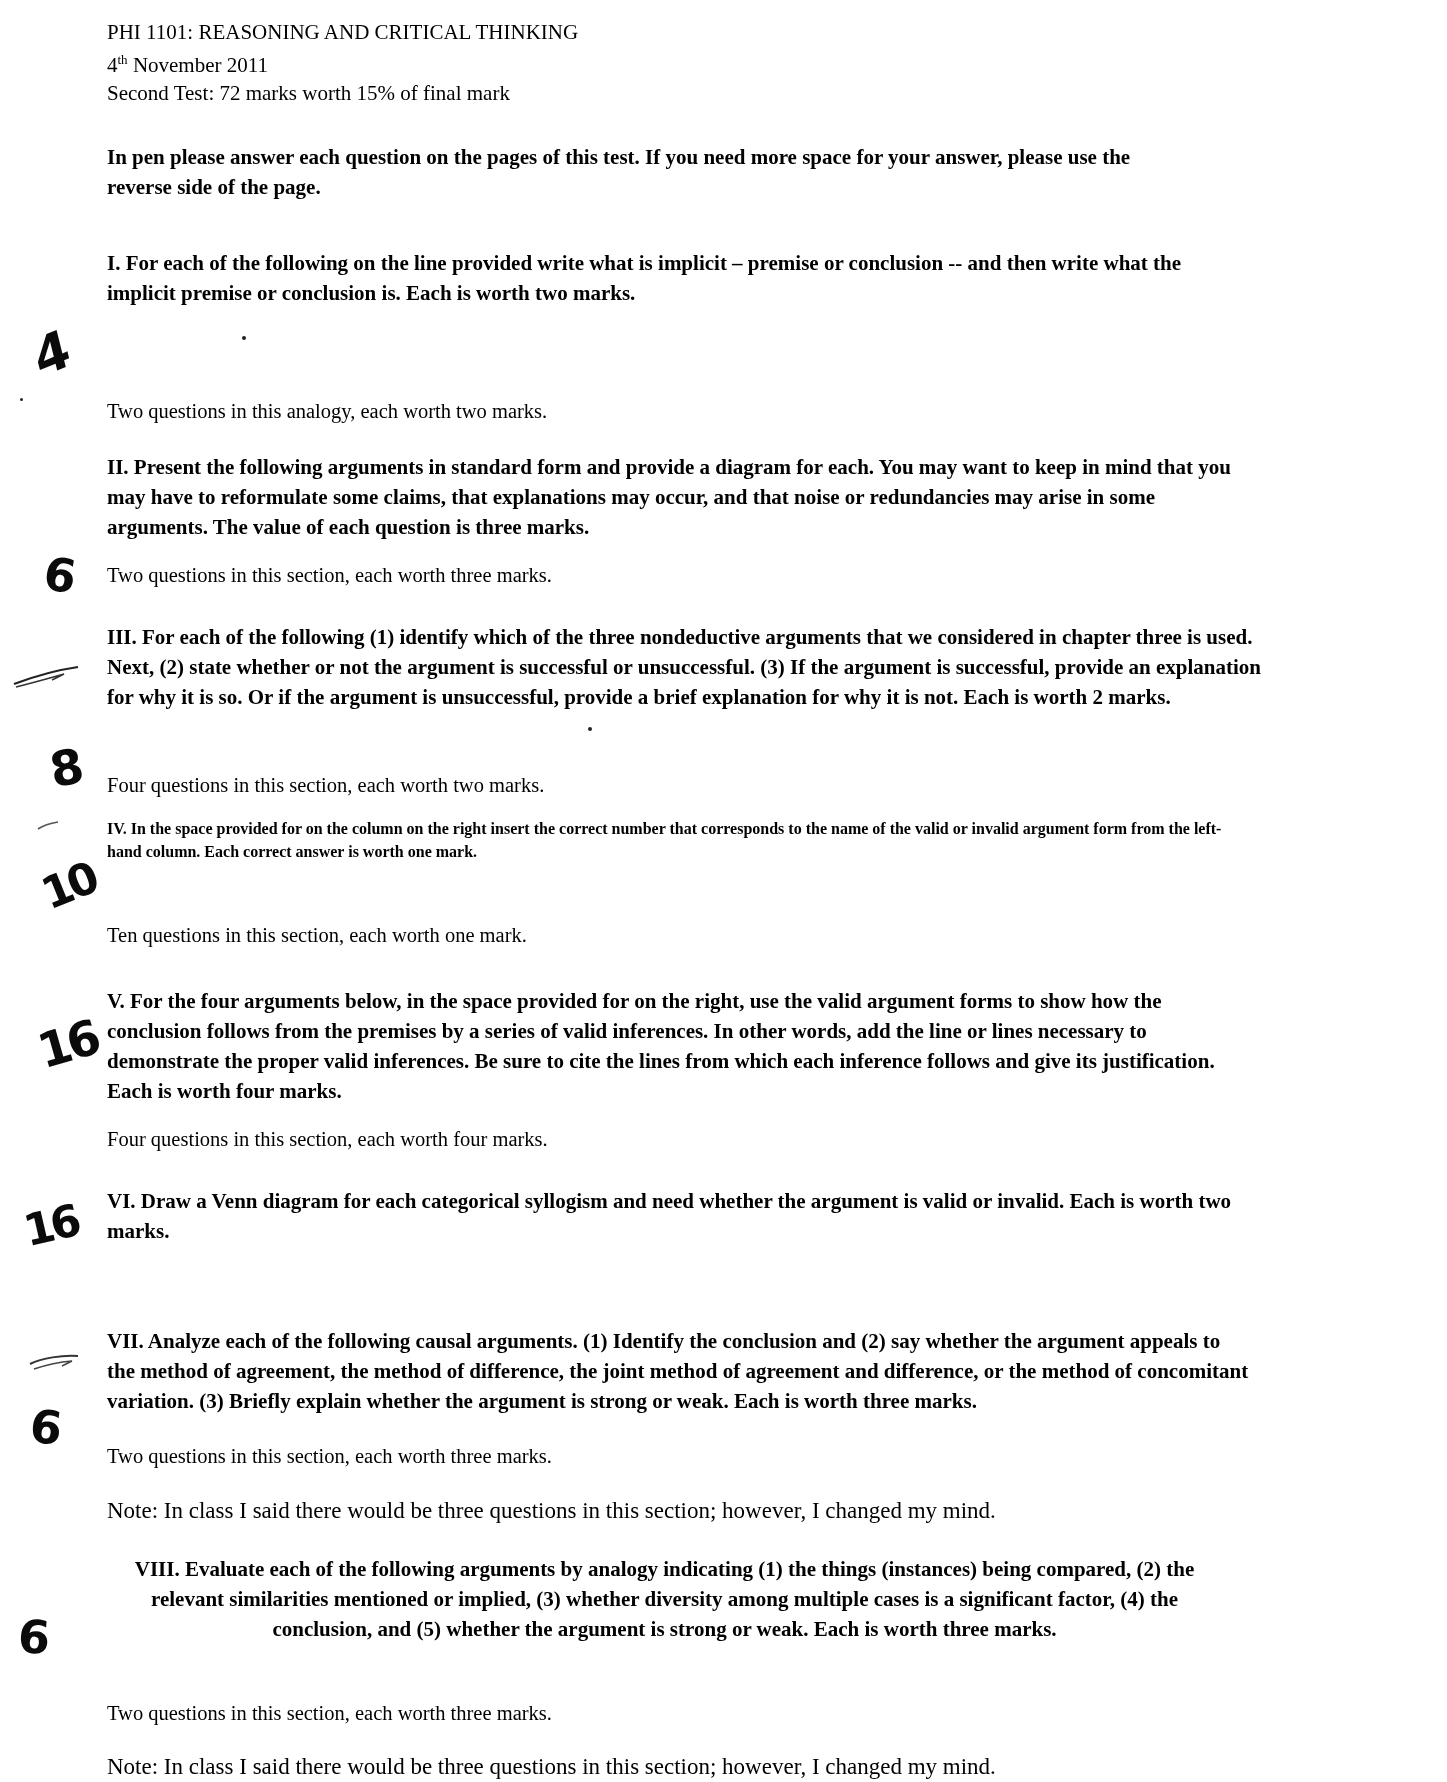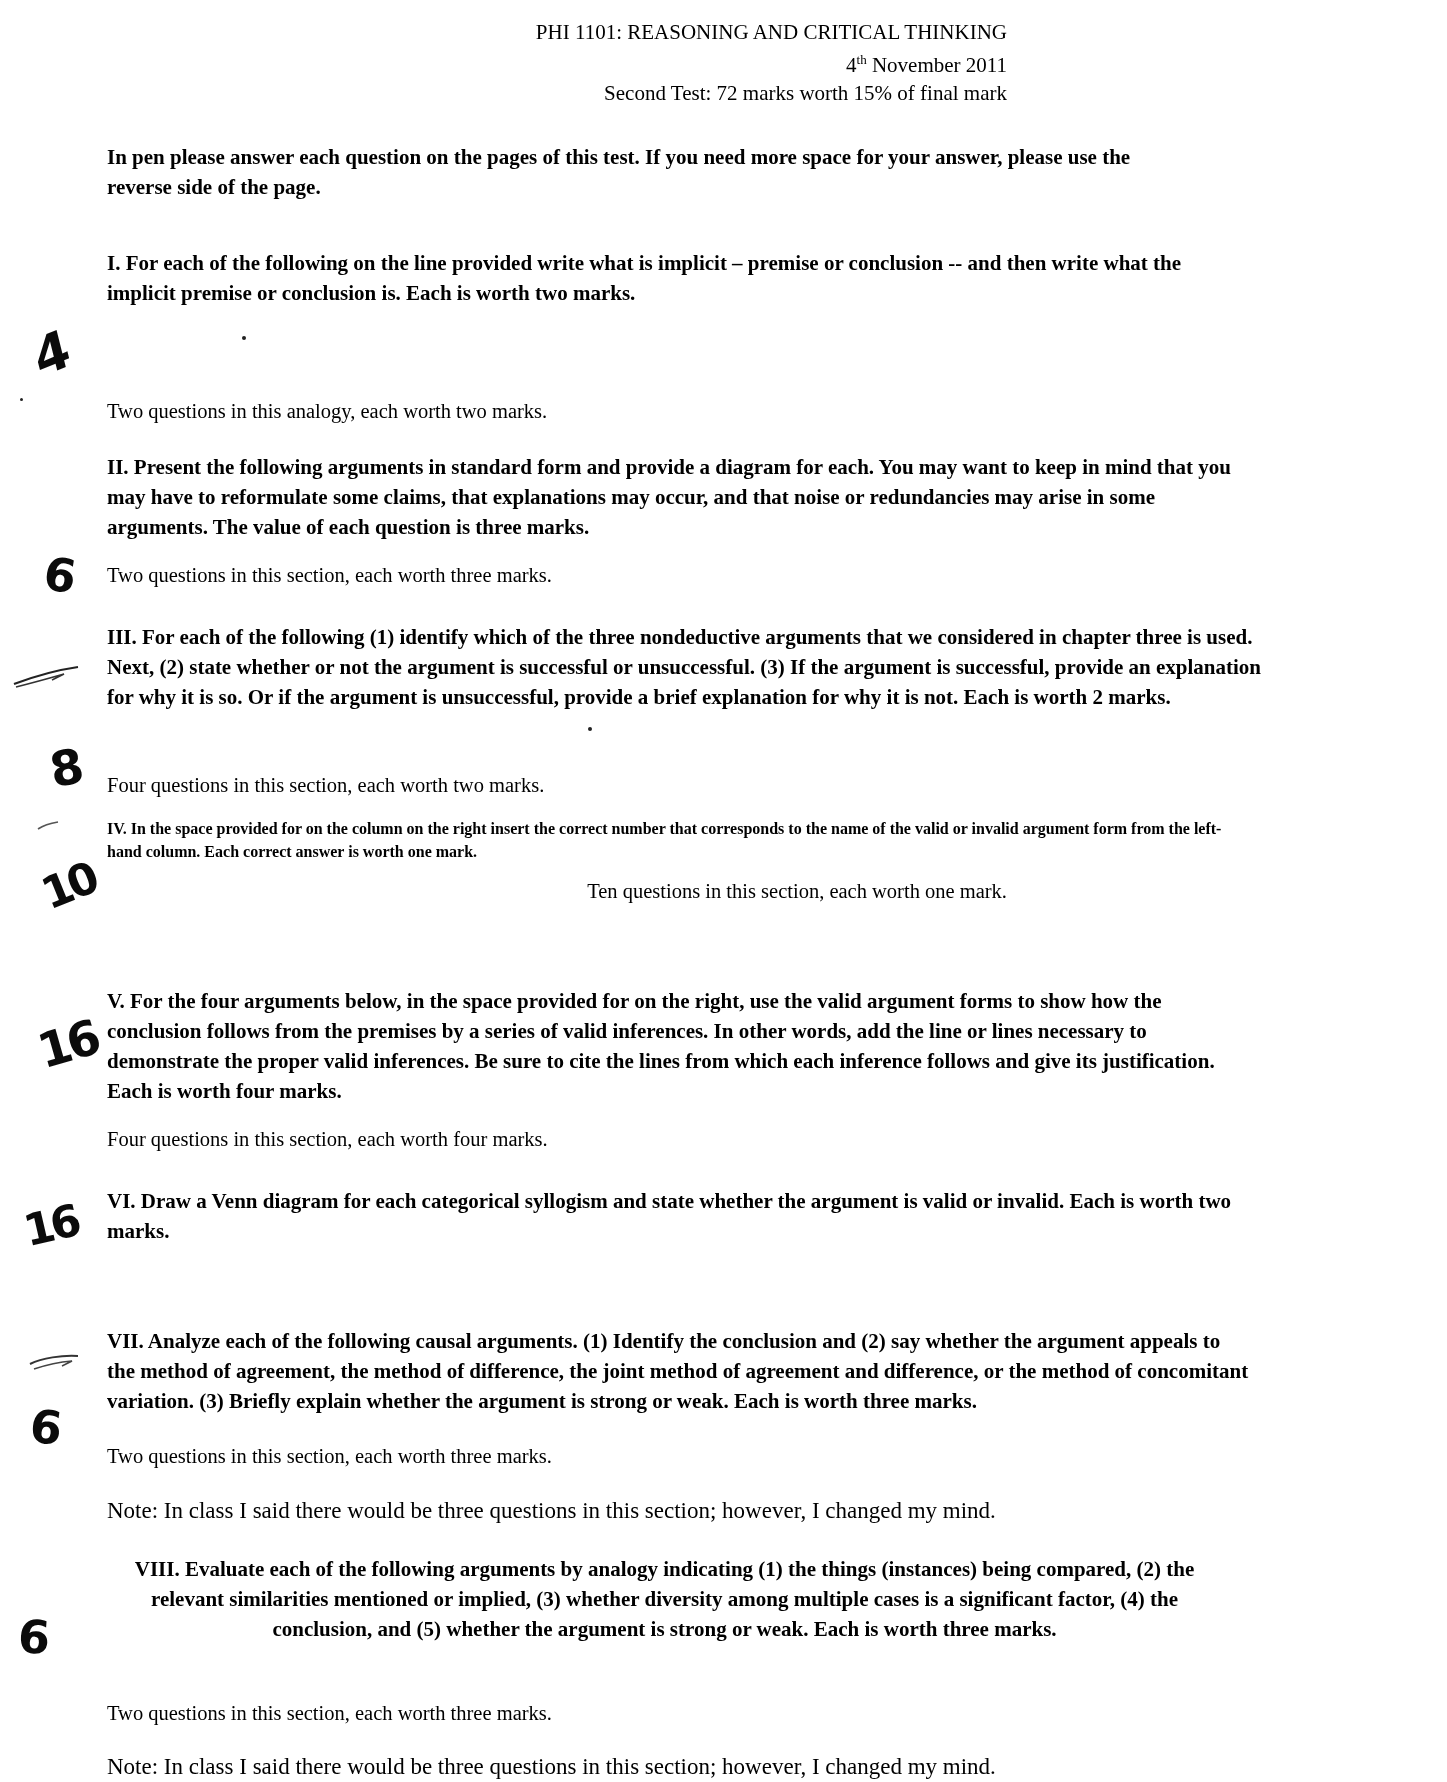--- a/index.html
+++ b/index.html
@@ -29,44 +29,44 @@
     letter-spacing:-4px;
   }
   .scribble{position:absolute;}
   .speck{position:absolute;width:4px;height:4px;border-radius:50%;background:#222;}
 </style>
 </head>
 <body>
 
 <div class="page">
 
-  <div class="blk" style="top:18px;width:900px;text-align:right;">
+  <div class="blk" style="top:18px;width:900px;">
     <div class="hdr-line">PHI 1101: REASONING AND CRITICAL THINKING</div>
     <div class="hdr-line"><span>4</span><sup>th</sup> <span>November 2011</span></div>
     <div class="hdr-line">Second Test: 72 marks worth 15% of final mark</div>
   </div>
 
   <div class="blk b" style="top:142px;width:1090px;">In pen please answer each question on the pages of this test. If you need more space for your answer, please use the reverse side of the page.</div>
 
   <div class="blk b" style="top:248px;width:1140px;">I. For each of the following on the line provided write what is implicit – premise or conclusion -- and then write what the implicit premise or conclusion is. Each is worth two marks.</div>
   <div class="blk info" style="top:396px;width:900px;">Two questions in this analogy, each worth two marks.</div>
 
   <div class="blk b" style="top:452px;width:1152px;">II. Present the following arguments in standard form and provide a diagram for each. You may want to keep in mind that you may have to reformulate some claims, that explanations may occur, and that noise or redundancies may arise in some arguments. The value of each question is three marks.</div>
   <div class="blk info" style="top:560px;width:900px;">Two questions in this section, each worth three marks.</div>
 
   <div class="blk b" style="top:622px;width:1155px;">III. For each of the following (1) identify which of the three nondeductive arguments that we considered in chapter three is used. Next, (2) state whether or not the argument is successful or unsuccessful. (3) If the argument is successful, provide an explanation for why it is so. Or if the argument is unsuccessful, provide a brief explanation for why it is not. Each is worth 2 marks.</div>
   <div class="blk info" style="top:770px;width:900px;">Four questions in this section, each worth two marks.</div>
 
   <div class="blk b small" style="top:817px;width:1140px;">IV. In the space provided for on the column on the right insert the correct number that corresponds to the name of the valid or invalid argument form from the left-hand column. Each correct answer is worth one mark.</div>
-  <div class="blk info" style="top:876px;width:900px;text-align:right;">Ten questions in this section, each worth one mark.</div>
+  <div class="blk info" style="top:920px;width:900px;">Ten questions in this section, each worth one mark.</div>
 
   <div class="blk b" style="top:986px;width:1132px;">V. For the four arguments below, in the space provided for on the right, use the valid argument forms to show how the conclusion follows from the premises by a series of valid inferences. In other words, add the line or lines necessary to demonstrate the proper valid inferences. Be sure to cite the lines from which each inference follows and give its justification. Each is worth four marks.</div>
   <div class="blk info" style="top:1124px;width:900px;">Four questions in this section, each worth four marks.</div>
 
-  <div class="blk b" style="top:1186px;width:1150px;">VI. Draw a Venn diagram for each categorical syllogism and state whether the argument is valid or invalid. Each is worth two marks.</div>
+  <div class="blk b" style="top:1186px;width:1150px;">VI. Draw a Venn diagram for each categorical syllogism and need whether the argument is valid or invalid. Each is worth two marks.</div>
 
   <div class="blk b" style="top:1326px;width:1142px;">VII. Analyze each of the following causal arguments. (1) Identify the conclusion and (2) say whether the argument appeals to the method of agreement, the method of difference, the joint method of agreement and difference, or the method of concomitant variation. (3) Briefly explain whether the argument is strong or weak.  Each is worth three marks.</div>
   <div class="blk info" style="top:1441px;width:900px;">Two questions in this section, each worth three marks.</div>
   <div class="blk note" style="top:1496px;width:1000px;">Note: In class I said there would be three questions in this section; however, I changed my mind.</div>
 
   <div class="blk b" style="top:1554px;width:1115px;text-align:center;">VIII. Evaluate each of the following arguments by analogy indicating (1) the things (instances) being compared, (2) the relevant similarities mentioned or implied, (3) whether diversity among multiple cases is a significant factor, (4) the conclusion, and (5) whether the argument is strong or weak. Each is worth three marks.</div>
   <div class="blk info" style="top:1698px;width:900px;">Two questions in this section, each worth three marks.</div>
   <div class="blk note" style="top:1752px;width:1000px;">Note: In class I said there would be three questions in this section; however, I changed my mind.</div>
 
   <div class="mark" style="left:34px;top:328px;font-size:52px;transform:rotate(-22deg) skewX(-8deg);">4</div>

